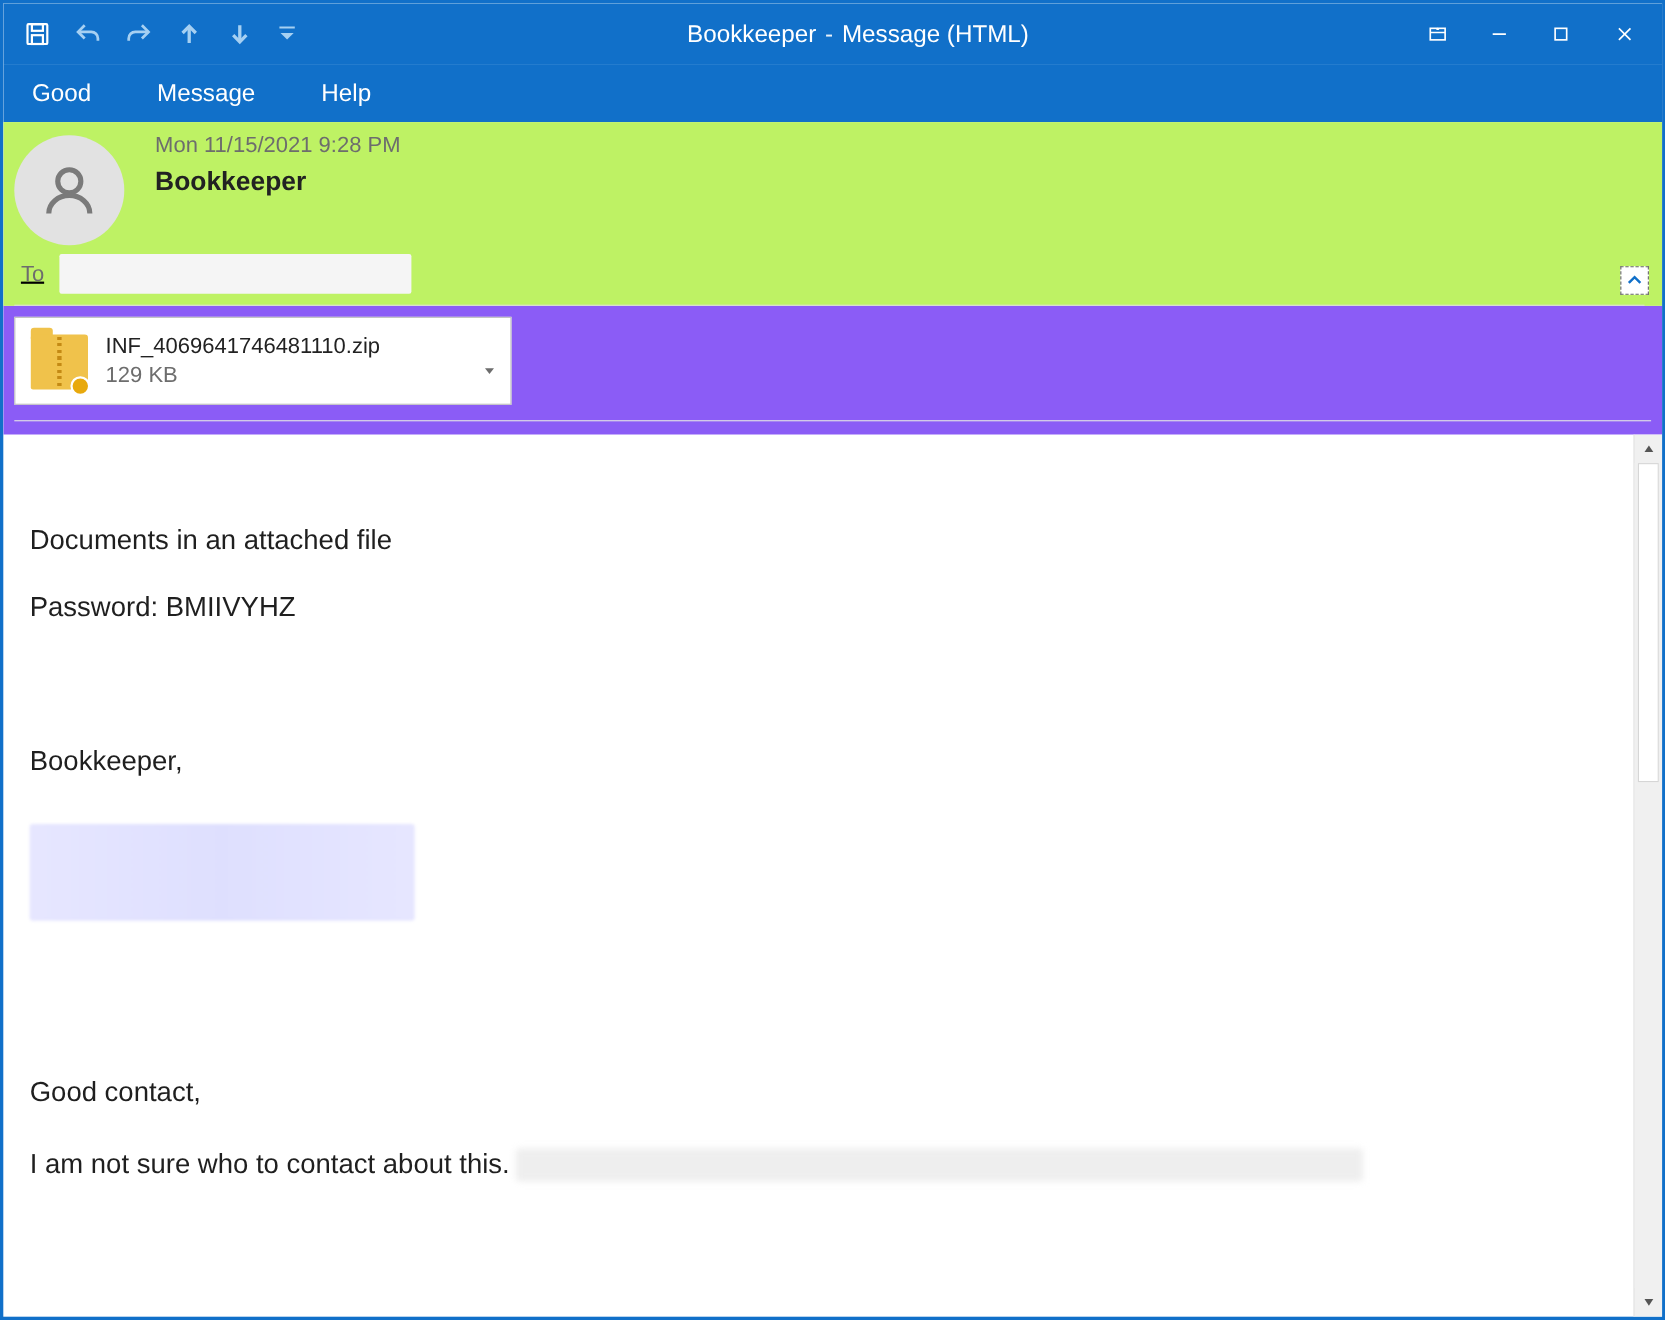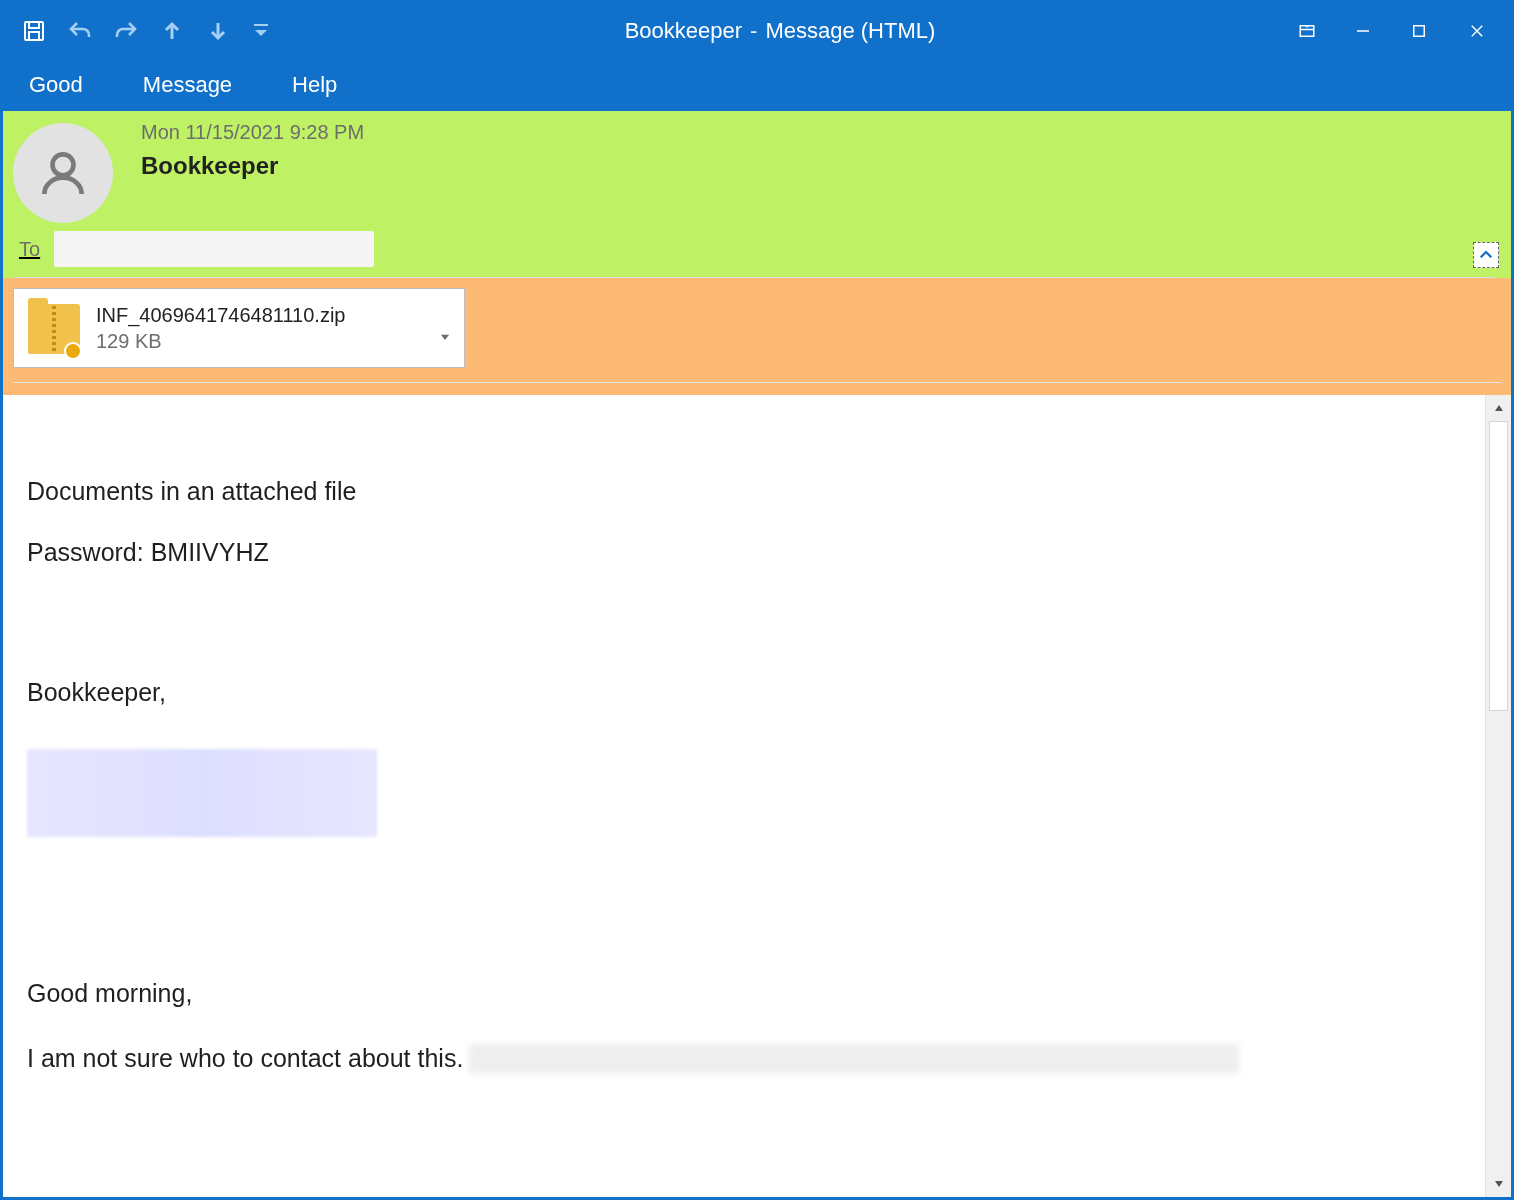--- a/index.html
+++ b/index.html
@@ -159,21 +159,21 @@
     background:#fff;
   }
   .collapse-btn svg { width: 18px; height: 18px; }
   .divider {
     border-bottom: 1px solid #ddd;
     margin-top: 10px;
   }
   
   .attachments {
     padding: 10px 10px 12px 10px;
-    background:#fdba74;
+    background:#8b5cf6;
   }
   .attach-chip {
     display: inline-flex;
     align-items: center;
     border: 1px solid #bdbdbd;
     height: 80px;
     width: 452px;
     padding: 10px 10px 10px 14px;
     gap: 16px;
     background:#fff;
@@ -410,21 +410,21 @@
 
 <div class="body-wrap">
   <div class="body-content">
     <p>Documents in an attached file</p>
     <p>Password: BMIIVYHZ</p>
     <div class="body-spacer"></div>
     <p>Bookkeeper,</p>
     <div class="sig-redacted"></div>
     <div class="lower-spacer"></div>
     <div class="reply-block">
-      <div>Good morning,</div>
+      <div>Good contact,</div>
       <div class="reply-line2">
         <span>I am not sure who to contact about this.</span>
         <span class="blur-tail"></span>
       </div>
     </div>
   </div>
   <div class="vscroll">
     <div class="vscroll-btn">
       <svg viewBox="0 0 24 24" fill="currentColor">
           <path d="M12 6 L20 18 L4 18 Z"></path>

